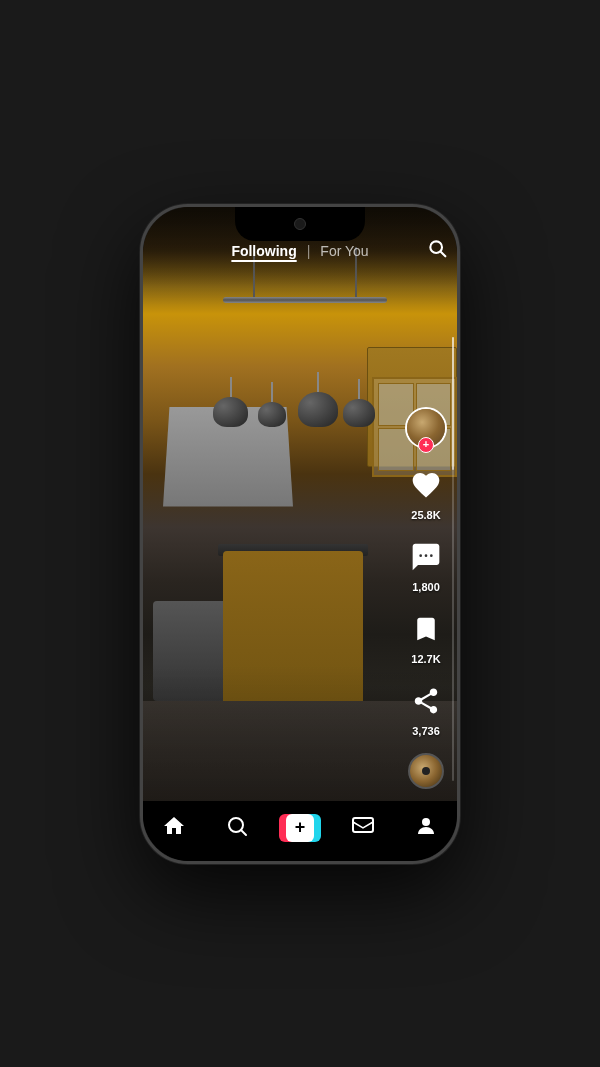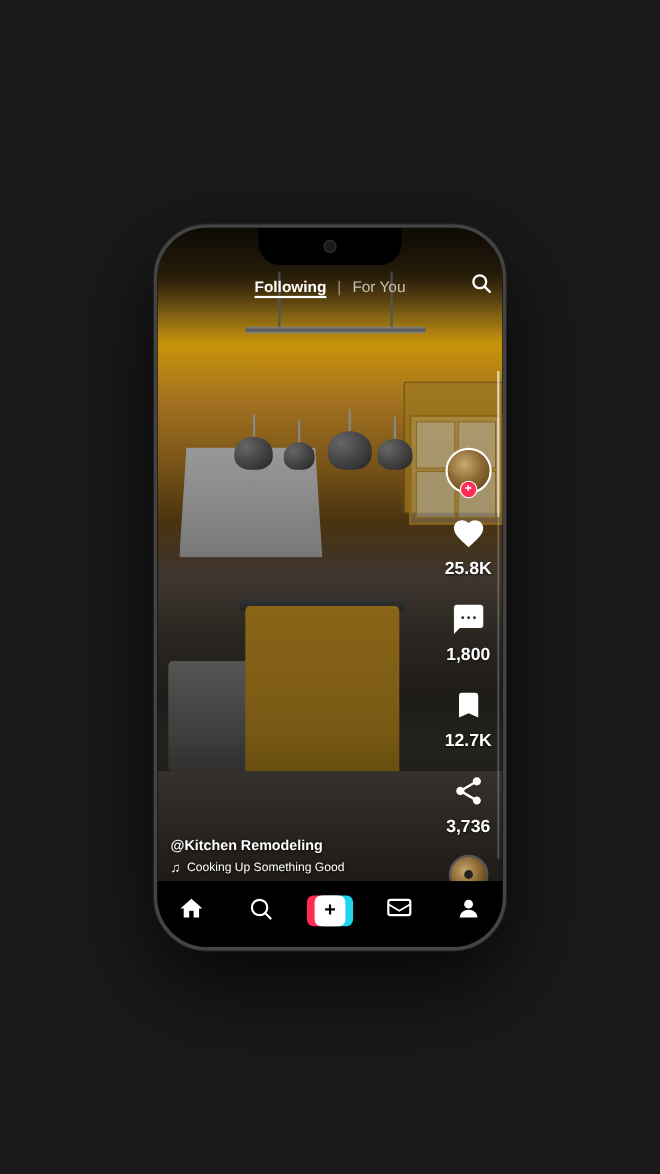--- a/index.html
+++ b/index.html
@@ -228,21 +228,21 @@
     }
 
     
     .header-overlay {
       position: absolute;
       top: 0; left: 0; right: 0;
       height: 80px;
       background: linear-gradient(180deg, rgba(0,0,0,0.5) 0%, rgba(0,0,0,0) 100%);
       z-index: 10;
       display: flex;
-      align-items: center;
+      align-items: flex-start;
       padding-bottom: 10px;
       padding-top: 36px;
     }
 
     .header-nav {
       display: flex;
       align-items: center;
       justify-content: center;
       width: 100%;
       position: relative;
@@ -339,21 +339,21 @@
       width: 40px;
       height: 40px;
       display: flex;
       align-items: center;
       justify-content: center;
       color: #fff;
     }
 
     .action-count {
       color: #fff;
-      font-size: 16px;
+      font-size: 11px;
       font-weight: 600;
       text-align: center;
       text-shadow: 0 1px 2px rgba(0,0,0,0.8);
     }
 
     
     .bottom-content {
       position: absolute;
       bottom: 65px;
       left: 12px;
@@ -650,27 +650,20 @@
         </div>
         <span class="action-count">3,736</span>
       </div>
 
       <div class="action-item">
         <div class="music-disc"></div>
       </div>
 
     </div>
 
-    <div class="bottom-content">
-      <div class="username">@Kitchen Remodeling</div>
-      <div class="song-info">
-        <span class="music-note">♫</span>
-        <span>Cooking Up Something Good</span>
-      </div>
-    </div>
 
     <div class="progress-bar">
       <div class="progress-thumb"></div>
     </div>
 
     <div class="bottom-nav">
 
       <div class="nav-item">
         <span class="nav-icon">
           <svg width="24" height="24" viewBox="0 0 24 24" fill="white">

